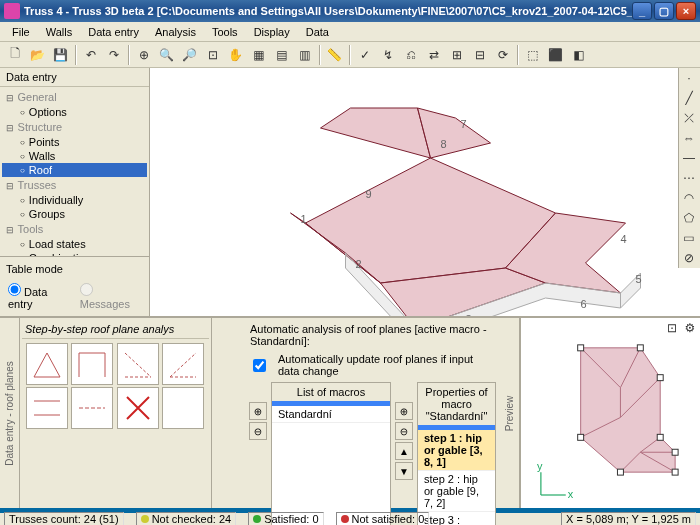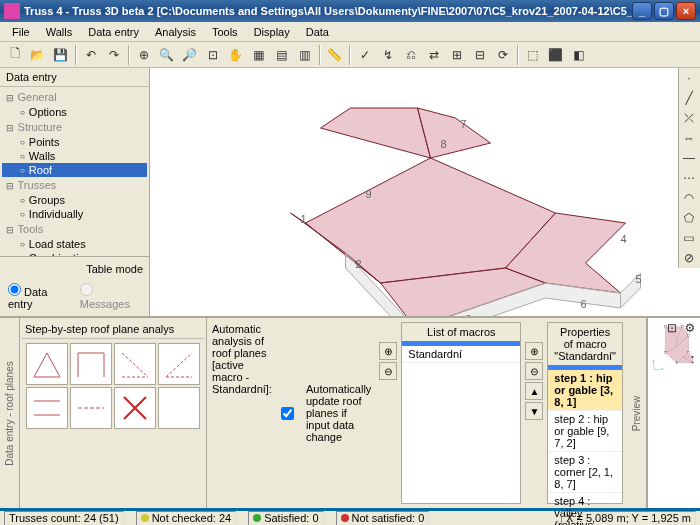--- a/index.html
+++ b/index.html
@@ -18,46 +18,46 @@
 .main { display: flex; height: 248px; }
 .sidebar { width: 150px; background: #ece9d8; border-right: 1px solid #aca899; display: flex; flex-direction: column; }
 .sidebar-hdr { padding: 3px 6px; background: #ece9d8; border-bottom: 1px solid #c0bdaa; }
 .tree { flex: 1; overflow: auto; padding: 2px; }
 .tree-group { color: #888; padding: 2px 4px; display: flex; align-items: flex-end; gap: 4px; }
 .tree-group::before { content: "⊟"; font-size: 9px; color: #666; }
 .tree-item { padding: 1px 4px 1px 18px; display: flex; align-items: center; gap: 4px; cursor: default; }
 .tree-item.sel { background: #316ac5; color: white; }
 .tree-item::before { content: "○"; font-size: 8px; }
 .tablemode { border-top: 1px solid #aca899; padding: 4px; }
-.tablemode-hdr { padding: 2px 2px 6px; text-align: right; }
+.tablemode-hdr { padding: 2px 2px 6px; }
 .radio-row { display: flex; gap: 10px; padding: 2px 4px; }
 .viewport { flex: 1; background: #fff; position: relative; border-left: 1px solid #fff; }
 .viewport svg { width: 100%; height: 100%; }
 .veditbar { position: absolute; right: 0; top: 0; width: 22px; background: #ece9d8; border-left: 1px solid #aca899; display: flex; flex-direction: column; }
 .veditbar .tbtn { width: 20px; height: 20px; }
 .bottom { display: flex; height: 192px; border-top: 2px solid #aca899; }
 .sidetab { width: 20px; background: #ece9d8; border-right: 1px solid #aca899; display: flex; align-items: center; justify-content: center; }
 .sidetab span { transform: rotate(-90deg); white-space: nowrap; font-size: 10px; color: #666; }
-.analysis { width: 192px; background: #ece9d8; border-right: 1px solid #aca899; padding: 2px; }
+.analysis { width: 192px; background: #ece9d8; border-right: 1px solid #aca899; padding: 2px; font-style: italic; }
 .analysis-hdr { padding: 3px; border-bottom: 1px solid #c0bdaa; }
 .shapes { display: grid; grid-template-columns: repeat(4, 1fr); gap: 2px; padding: 4px; }
 .shape { width: 42px; height: 42px; background: #fff; border: 1px solid #aca899; display: flex; align-items: center; justify-content: center; }
-.macros { flex: 1; background: #ece9d8; padding: 2px; display: flex; flex-direction: row; }
+.macros { flex: 1; background: #ece9d8; padding: 2px; display: flex; flex-direction: column; margin-left: 33px; }
 .macros-hdr { padding: 3px; }
 .checkrow { padding: 3px 6px; display: flex; align-items: center; gap: 12px; }
 .macros-body { display: flex; gap: 4px; flex: 1; padding: 2px; }
 .macrocol { display: flex; flex-direction: column; border: 1px solid #aca899; background: #fff; }
 .macrocol-hdr { background: #ece9d8; padding: 3px 6px; text-align: center; border-bottom: 5px solid #3b82f6; }
 .macrolist { flex: 1; }
 .macrolist div { padding: 2px 6px; border-bottom: 1px solid #eee; }
 .macrolist div.sel { background: #ffe9a8; font-weight: bold; }
 .sidebtns { display: flex; flex-direction: column; gap: 2px; padding-top: 20px; }
 .sidebtns .sb { width: 18px; height: 18px; border: 1px solid #aca899; background: #ece9d8; display: flex; align-items: center; justify-content: center; font-size: 10px; }
 .preview { width: 180px; background: #fff; border-left: 1px solid #aca899; position: relative; }
-.statusbar { height: 17px; background: #ece9d8; border-top: 3px solid #0369a1; display: flex; align-items: center; padding: 0 4px; gap: 12px; }
+.statusbar { height: 17px; background: #ece9d8; border-top: 5px solid #0369a1; display: flex; align-items: center; padding: 0 4px; gap: 12px; }
 .statusbar .cell { border: 1px inset #ddd; padding: 0 4px; height: 15px; display: flex; align-items: center; }
 .statusbar .spacer { flex: 1; }
 .dot { width: 8px; height: 8px; border-radius: 50%; display: inline-block; margin-right: 3px; }
 .dot.g { background: #3a3; } .dot.y { background: #cc3; } .dot.r { background: #c33; }
 </style>
 </head>
 <body>
 
 <div class="titlebar">
   <div class="icon"></div>
@@ -130,24 +130,24 @@
       <div class="tree-item">
           <span>Walls</span>
         </div>
       <div class="tree-item sel">
           <span>Roof</span>
         </div>
       <div class="tree-group">
           <span>Trusses</span>
         </div>
       <div class="tree-item">
+          <span>Individually</span>
+        </div>
+      <div class="tree-item">
           <span>Groups</span>
-        </div>
-      <div class="tree-item">
-          <span>Individually</span>
         </div>
       <div class="tree-group">
           <span>Tools</span>
         </div>
       <div class="tree-item">
           <span>Load states</span>
         </div>
       <div class="tree-item">
           <span>Combinations</span>
         </div>

